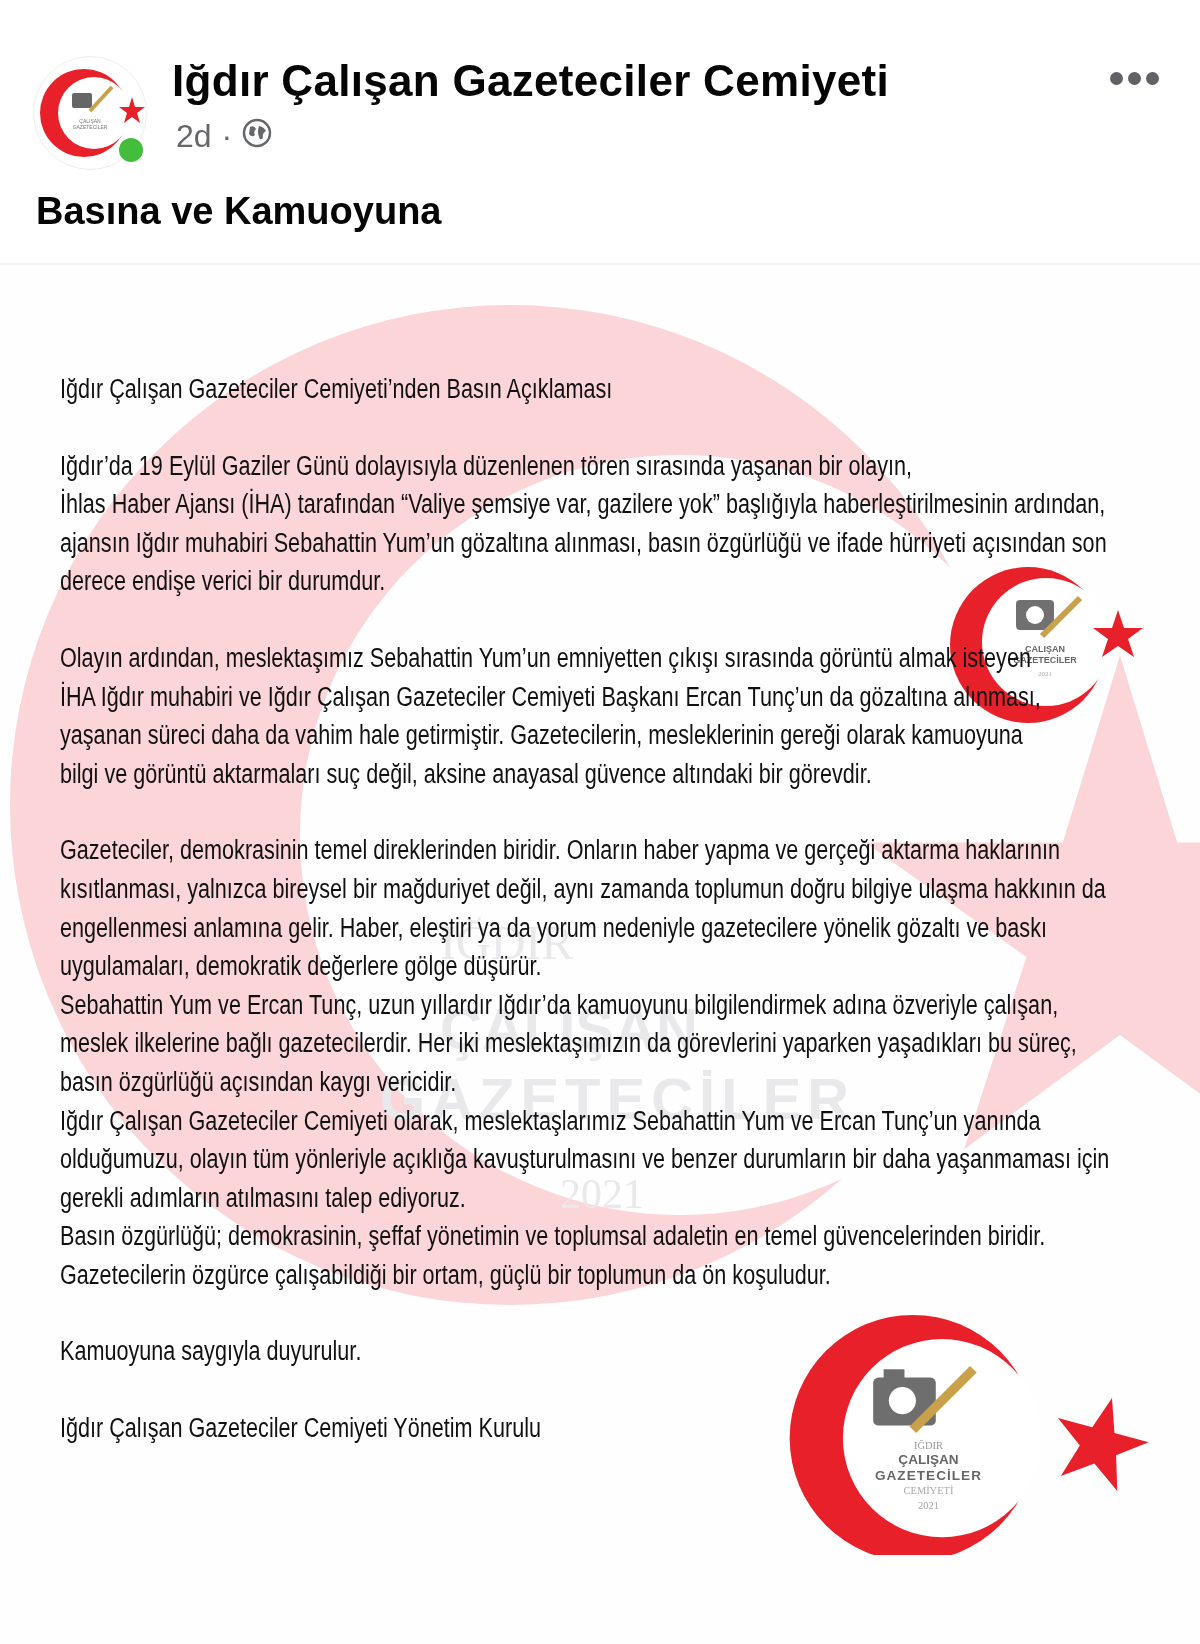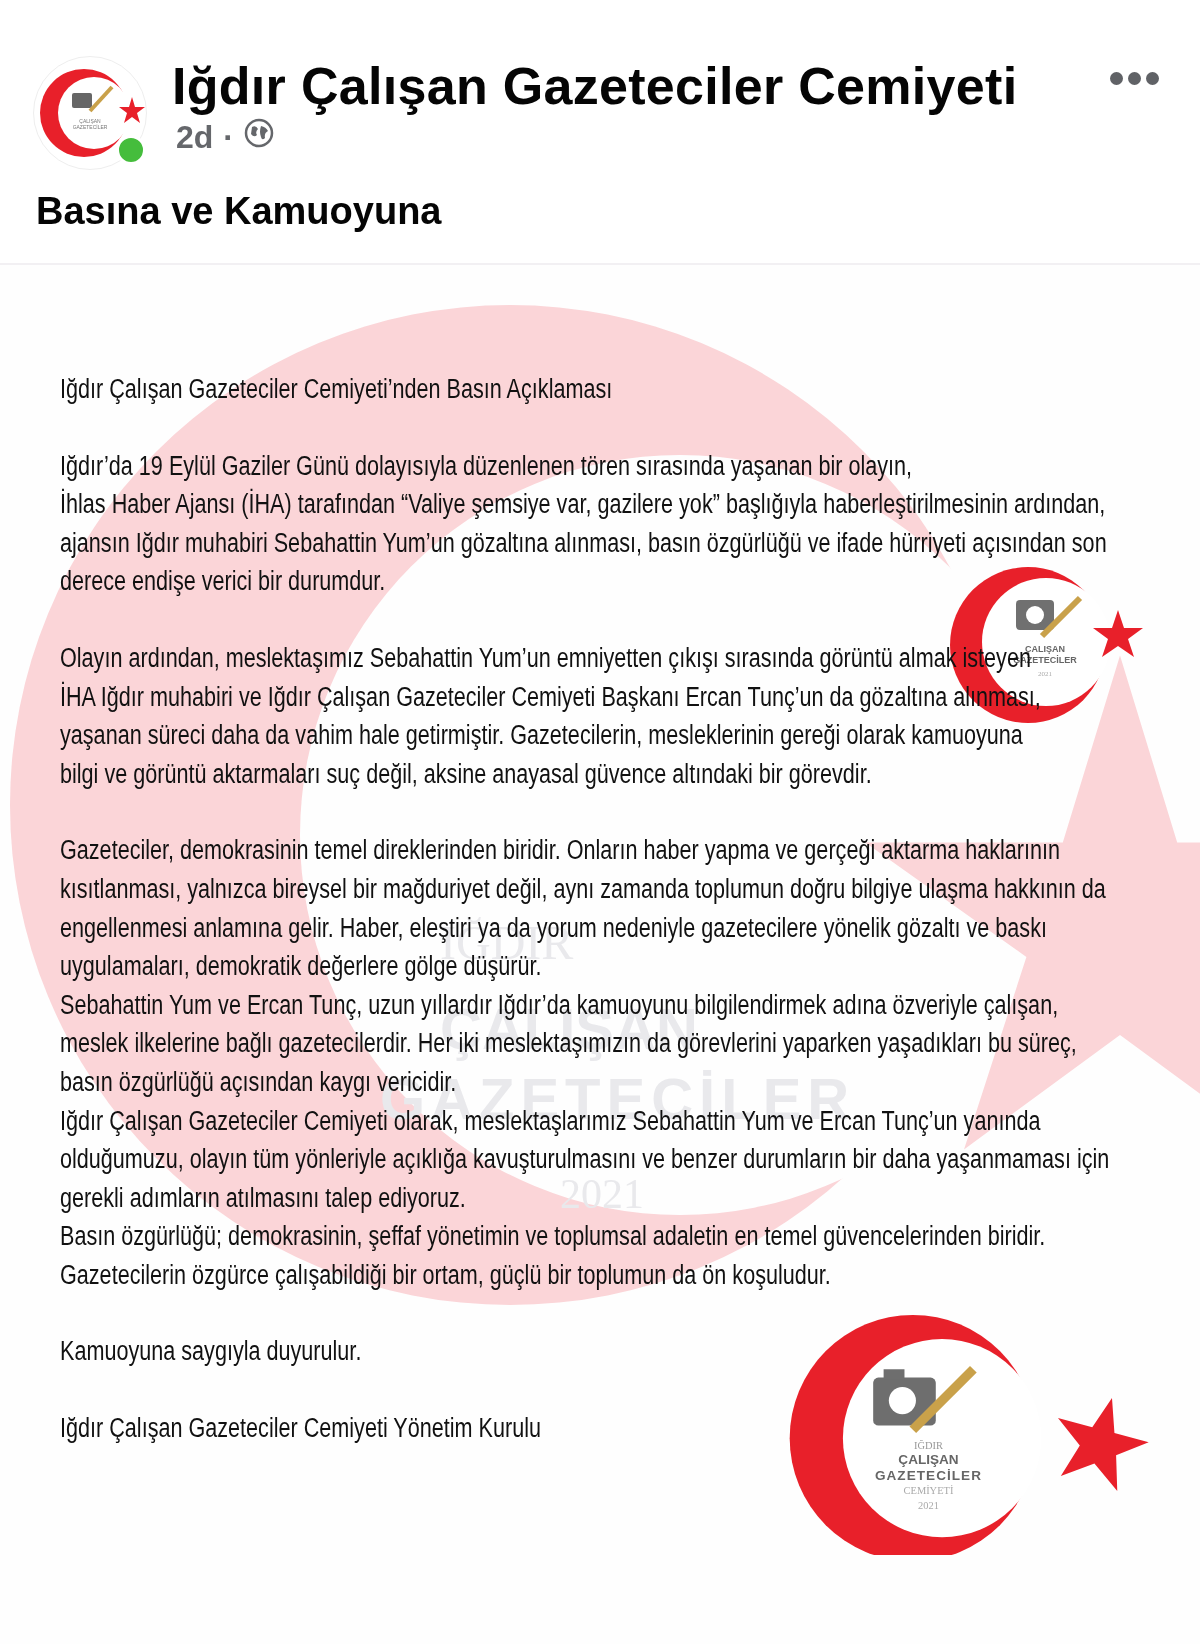--- a/index.html
+++ b/index.html
@@ -1,21 +1,21 @@
 <!DOCTYPE html>
 <html><head>
 <meta charset="utf-8">
 <style>
   html,body{margin:0;padding:0;background:#ffffff;}
   body{width:1200px;height:1644px;position:relative;overflow:hidden;font-family:"Liberation Sans",sans-serif;color:#050505;}
   .header{position:absolute;left:0;top:0;width:1200px;height:265px;background:#ffffff;}
   .avatar{position:absolute;left:33px;top:56px;width:112px;height:112px;border-radius:50%;background:#fff;border:1px solid #eee;overflow:hidden;}
   .online-dot{position:absolute;left:116px;top:135px;width:30px;height:30px;border-radius:50%;background:#45bd3c;border:3px solid #fff;box-sizing:border-box;}
-  .page-name{position:absolute;left:172px;top:56px;font-size:52px;font-weight:bold;letter-spacing:0.3px;white-space:nowrap;}
-  .meta{position:absolute;left:176px;top:118px;font-size:32px;color:#65676b;display:flex;align-items:flex-end;gap:10px;font-weight:bold;}
+  .page-name{position:absolute;left:172px;top:56px;font-size:44px;font-weight:bold;letter-spacing:0.3px;white-space:nowrap;}
+  .meta{position:absolute;left:176px;top:118px;font-size:32px;color:#65676b;display:flex;align-items:flex-start;gap:10px;}
   .more{position:absolute;left:1110px;top:72px;display:flex;gap:5px;cursor:pointer;}
   .more span{width:13px;height:13px;border-radius:50%;background:#606266;display:block;}
   .post-title{position:absolute;left:36px;top:190px;font-size:38px;font-weight:bold;white-space:nowrap;text-align:center;}
   .divider{position:absolute;left:0;top:263px;width:1200px;height:2px;background:#f2f0f3;}
   .doc{position:absolute;left:0;top:265px;width:1200px;height:1379px;background:#fefefe;overflow:hidden;}
   .wm-crescent{position:absolute;left:-40px;top:300px;width:1080px;height:1080px;border-radius:50%;background:#fbd5d8;}
   .wm-crescent-inner{position:absolute;left:120px;top:260px;width:900px;height:900px;border-radius:50%;background:#fefefe;}
   .wm-star{position:absolute;left:820px;top:420px;width:560px;height:560px;}
   .wm-text{position:absolute;color:#e9e9ec;font-weight:bold;text-align:center;}
   .text{position:absolute;left:60px;font-family:"Liberation Sans Narrow","Liberation Sans",sans-serif;font-size:27px;line-height:38.6px;transform-origin:0 0;transform:scaleX(0.80);width:1370px;white-space:nowrap;color:#111;}

